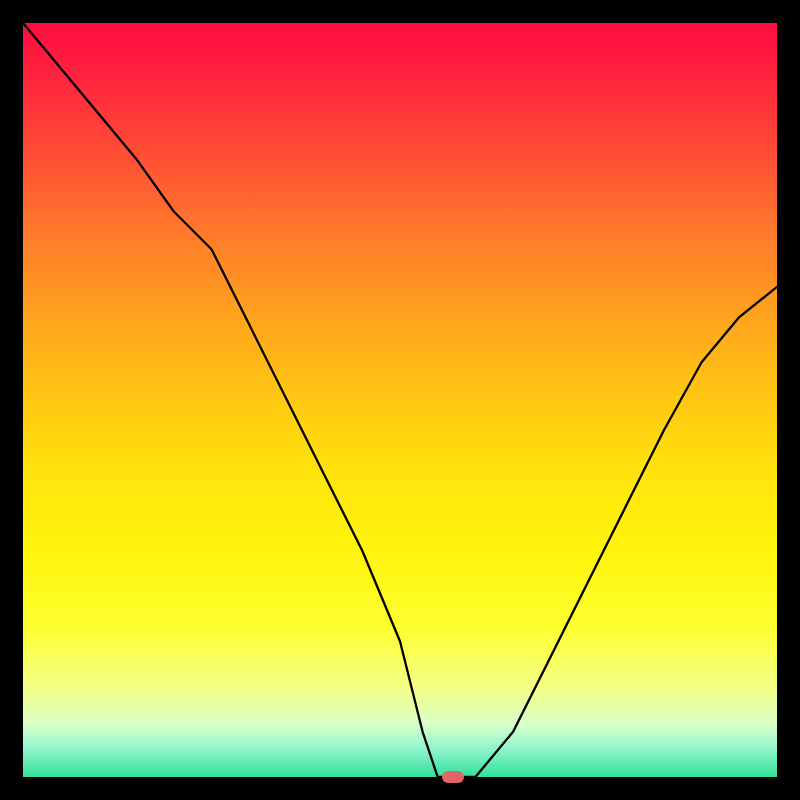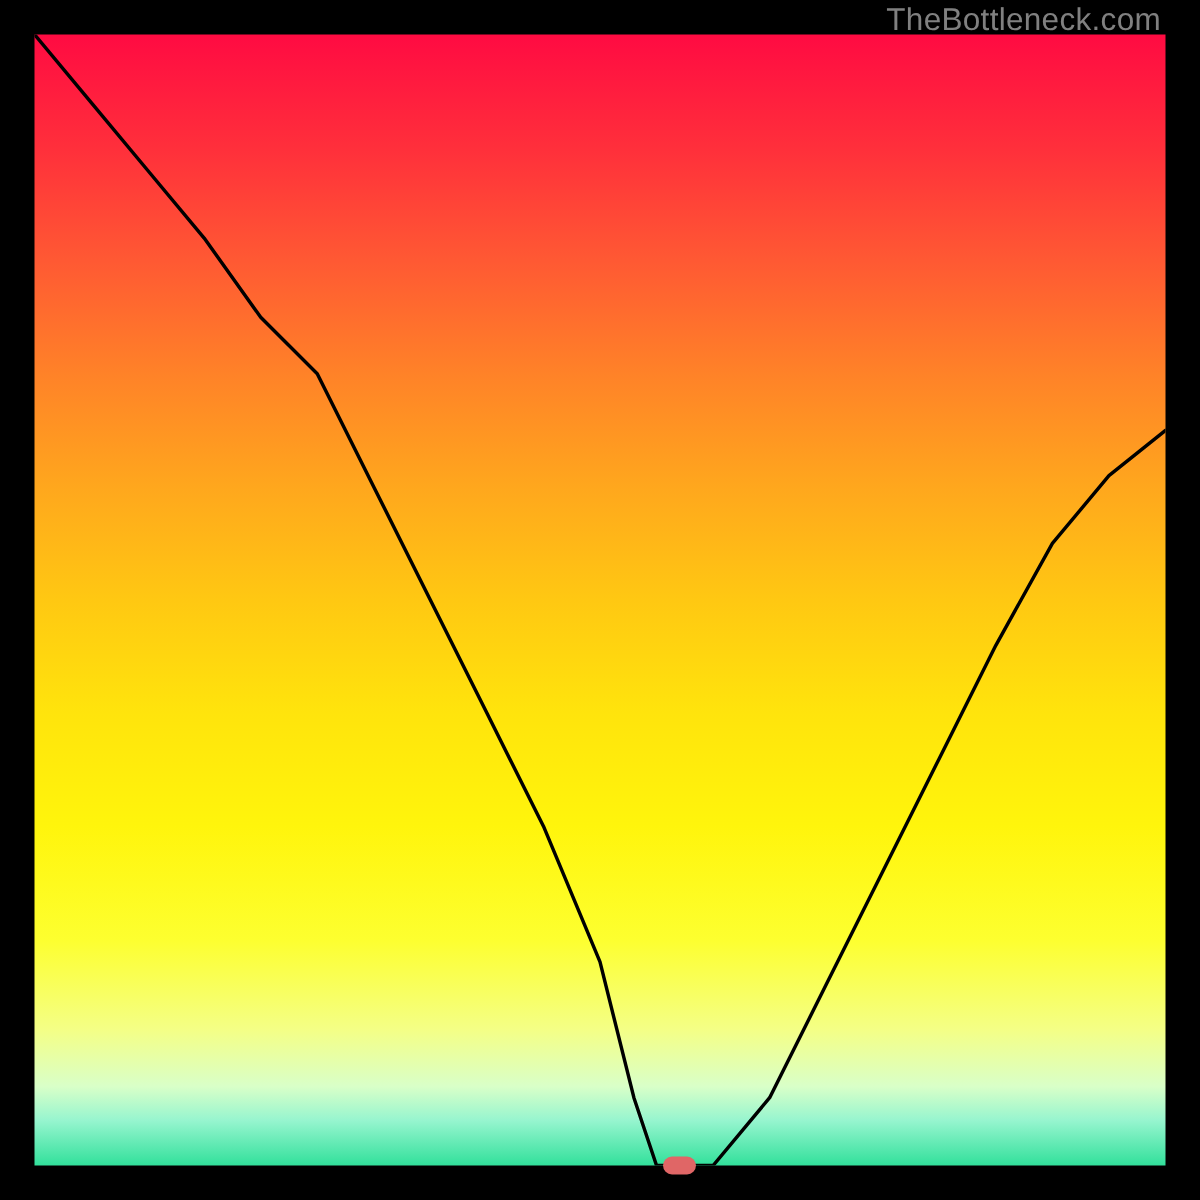--- a/index.html
+++ b/index.html
@@ -64,21 +64,20 @@
     height: 12px;
     background: #e06666;
     border-radius: 6px;
     transform: translate(-50%, -50%);
   }
 </style>
 </head>
 <body>
 
 <div class="frame">
-  <div class="watermark">TheBottleneck.com</div>
 
   <div class="plot-area">
     <svg class="curve" viewBox="0 0 754 754" preserveAspectRatio="none">
       <path d="M 0.0 0.0 L 37.7 45.2 L 75.4 90.5 L 113.1 135.7 L 150.8 188.5 L 188.5 226.2 L 226.2 301.6 L 263.9 377.0 L 301.6 452.4 L 339.3 527.8 L 377.0 618.3 L 399.6 708.8 L 414.7 754.0 L 429.8 754.0 L 452.4 754.0 L 490.1 708.8 L 527.8 633.4 L 565.5 558.0 L 603.2 482.6 L 640.9 407.2 L 678.6 339.3 L 716.3 294.1 L 754.0 263.9" fill="none" stroke="#000" stroke-width="2.3" stroke-linecap="round" stroke-linejoin="round"></path>
     </svg>
     <div class="marker" style="left: 429.78px; top: 754px;"></div>
   </div>
 </div>
 
 </body></html>

